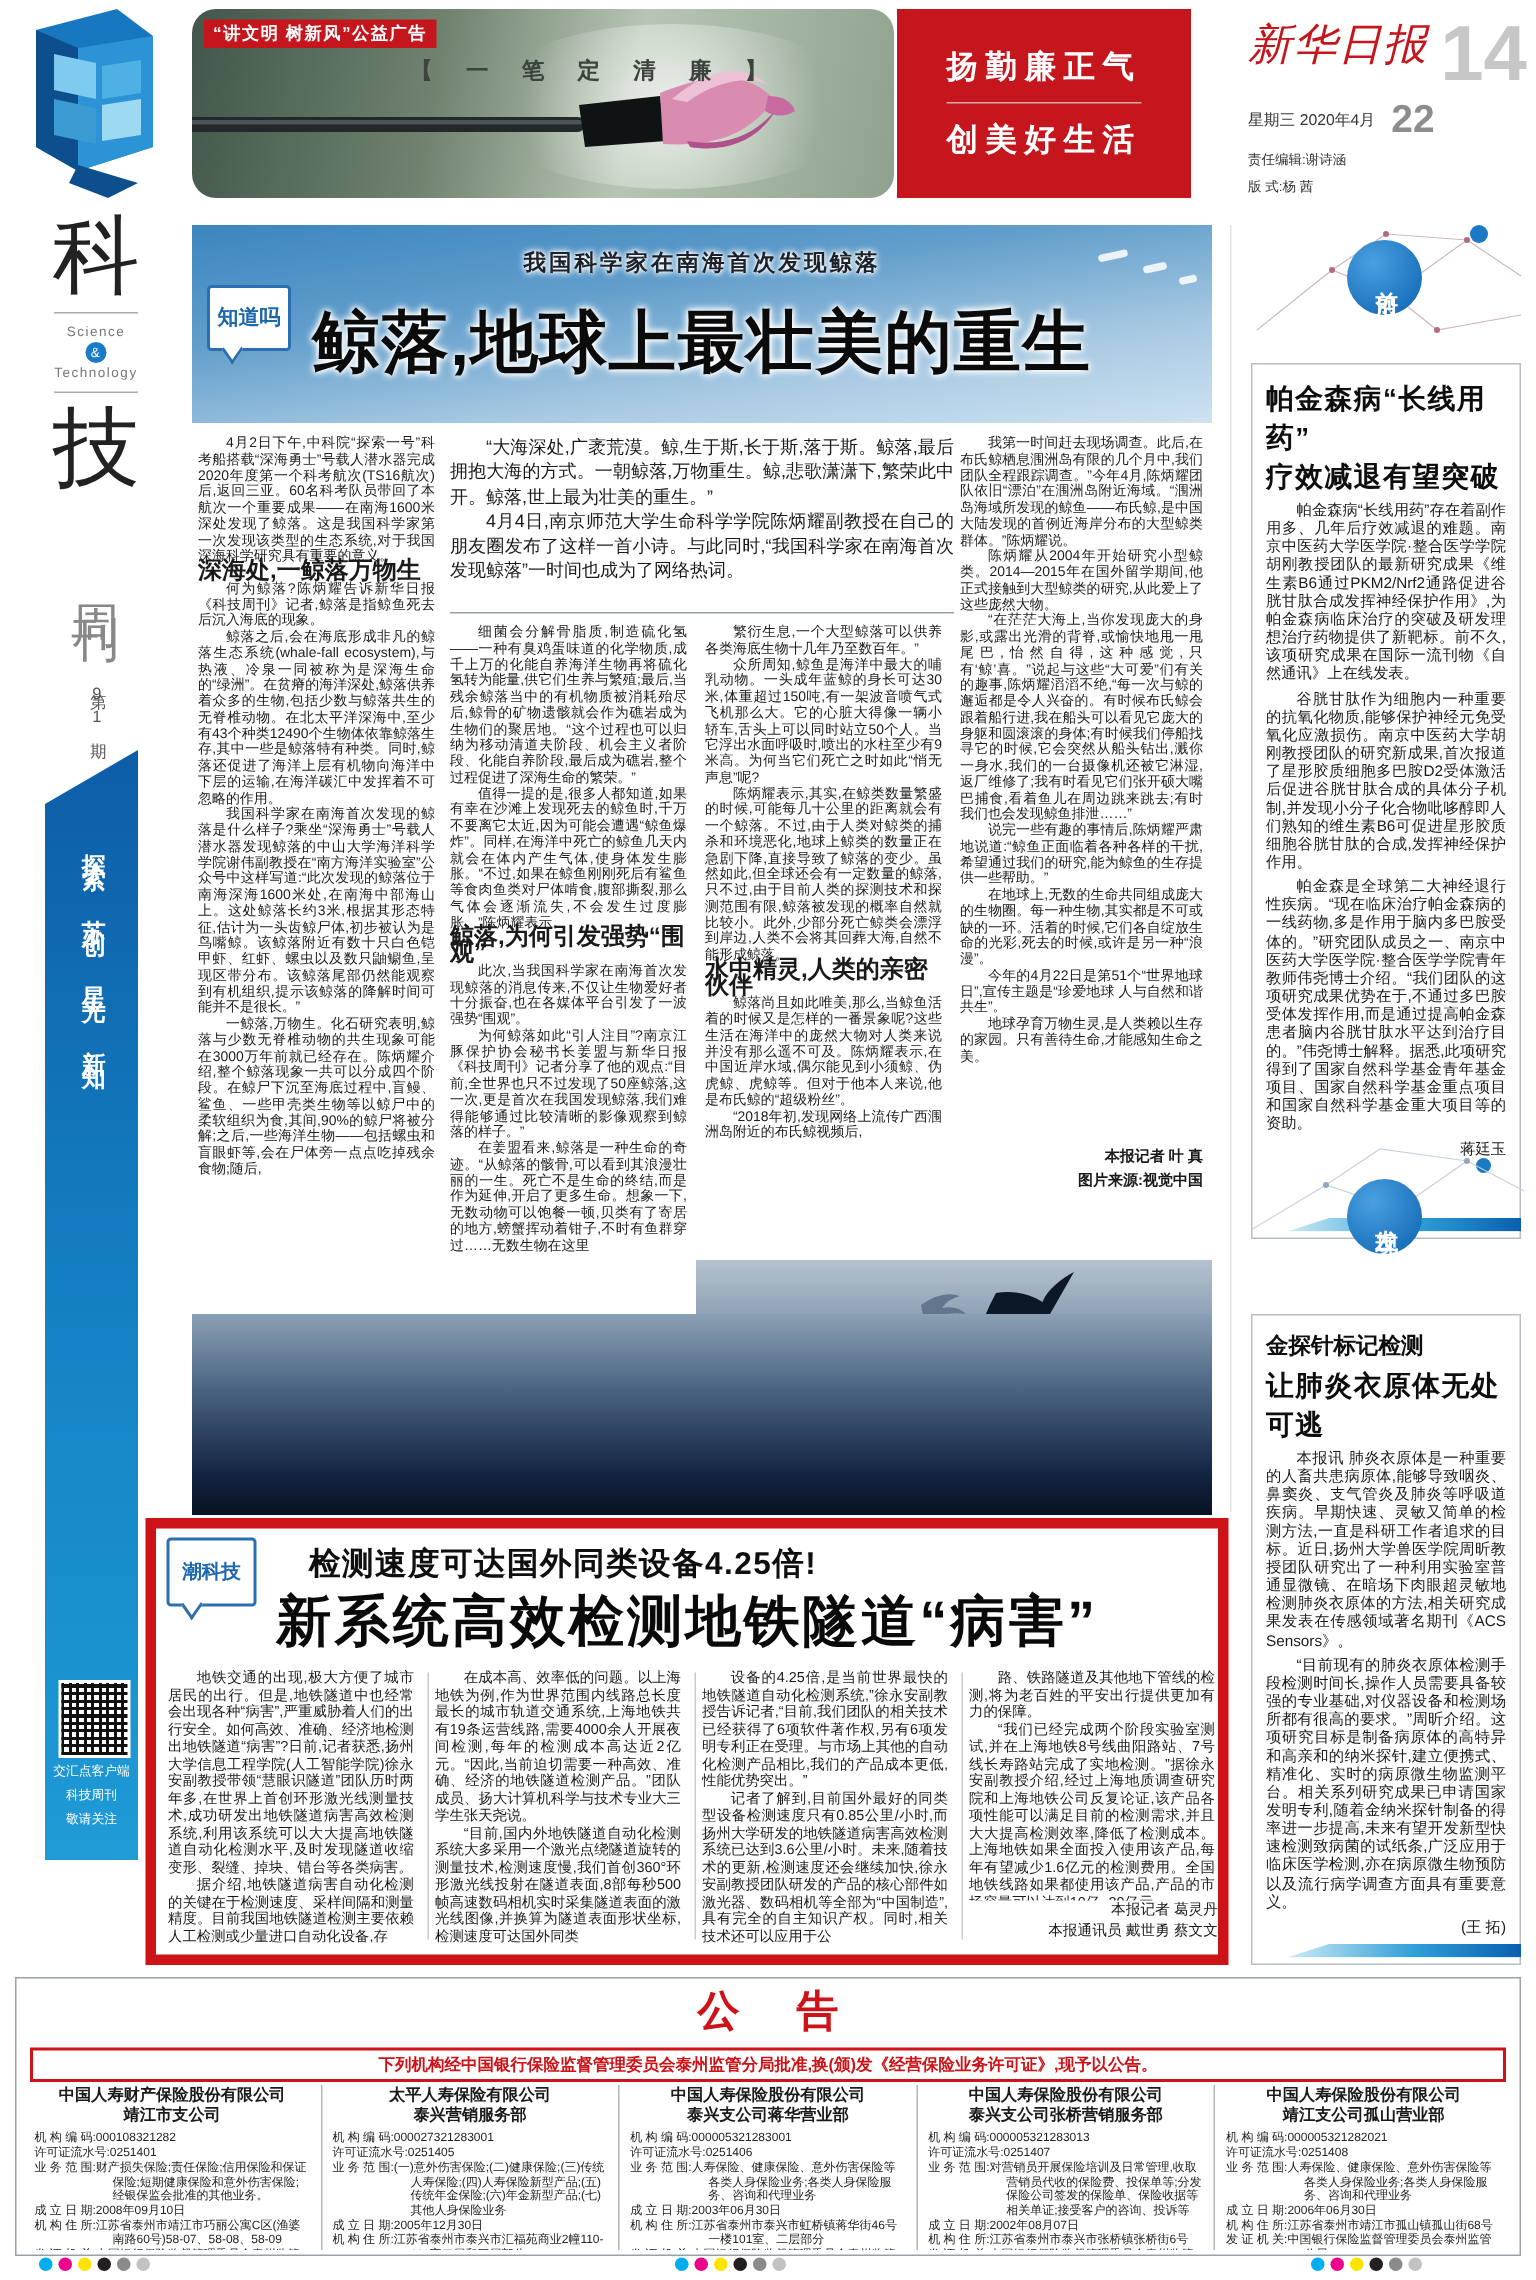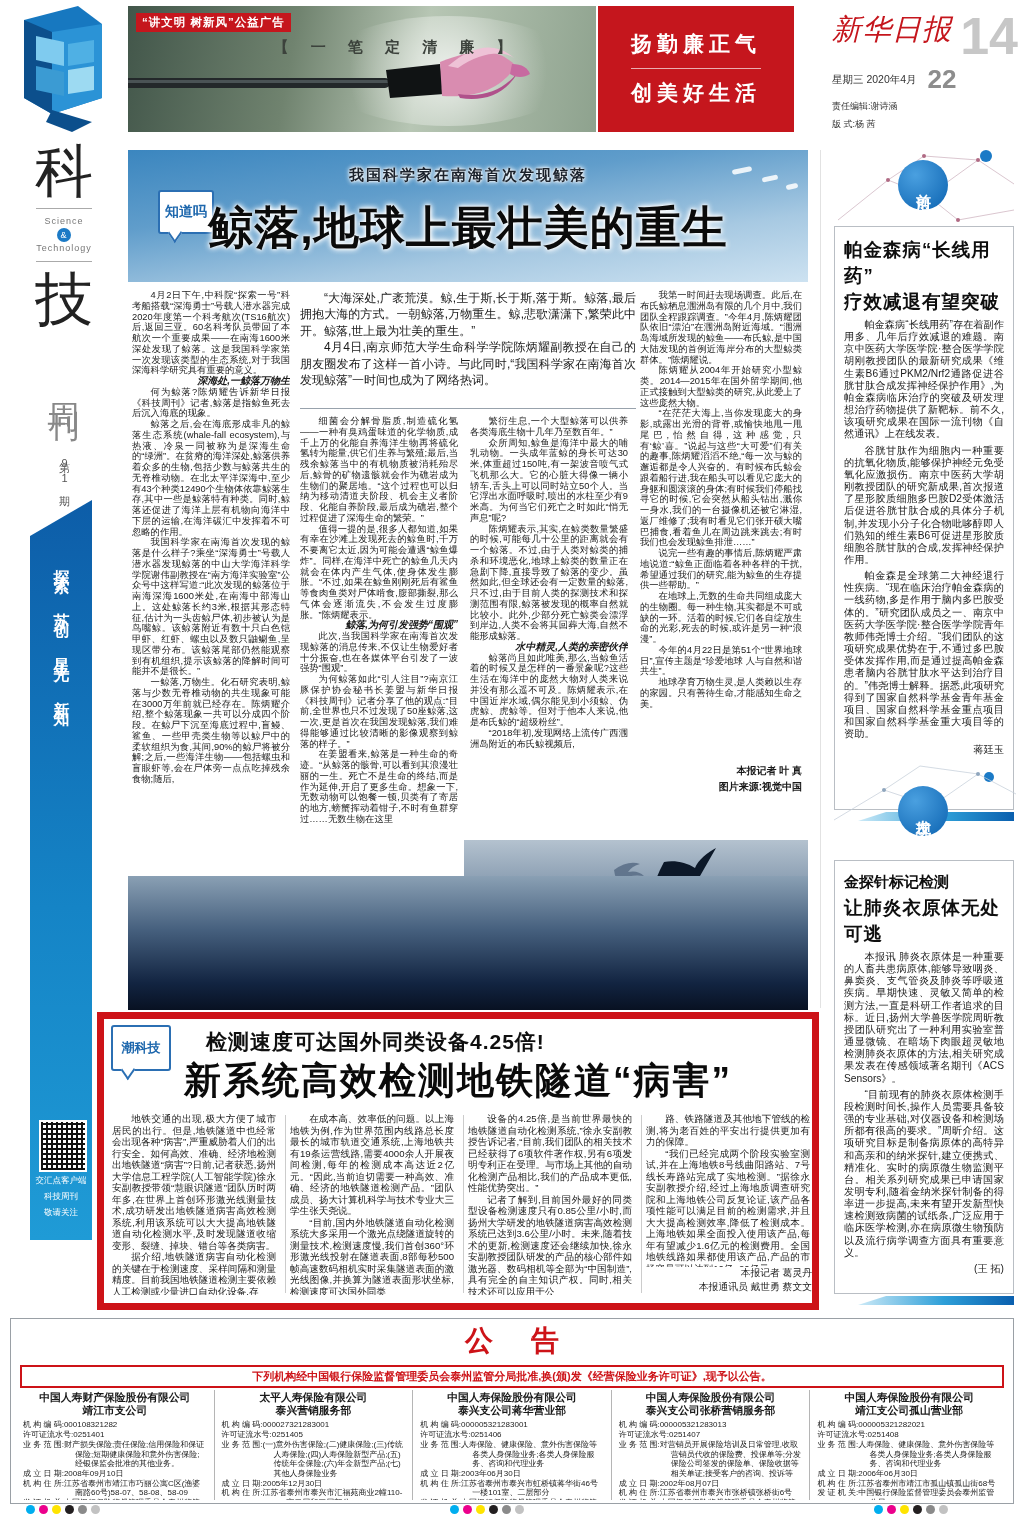--- a/index.html
+++ b/index.html
@@ -2,21 +2,21 @@
 <html><head>
 <meta charset="utf-8">
 <style>
   html,body{margin:0;padding:0;background:#fff;}
   .page{position:relative;width:1024px;height:1520px;background:#fff;overflow:hidden;
         font-family:"Liberation Sans","DejaVu Sans",sans-serif;color:#1a1a1a;}
   .abs{position:absolute;}
   
   .logo{left:6px;top:2px;width:114px;height:132px;}
   .ad{left:128px;top:6px;width:468px;height:126px;overflow:hidden;
-      background:linear-gradient(100deg,#42564a 0%,#70836f 35%,#b7c6b4 62%,#8ea28e 100%);}
+      background:linear-gradient(100deg,#42564a 0%,#70836f 35%,#b7c6b4 62%,#8ea28e 100%);border-radius:16px;}
   .ad-glow{position:absolute;left:190px;top:10px;width:260px;height:110px;border-radius:50%;
       background:radial-gradient(circle,rgba(255,255,255,.75),rgba(255,255,255,0) 70%);}
   .ad-tag{position:absolute;left:8px;top:7px;background:#c5161d;color:#fff;font-size:11.5px;
       font-weight:bold;padding:2px 6px;letter-spacing:1px;}
   .ad-caption{position:absolute;left:110px;right:40px;top:32px;text-align:center;color:#3c423c;
       font-size:15px;font-weight:bold;letter-spacing:9px;}
   .slogan{left:598px;top:6px;width:196px;height:126px;background:#c5161d;color:#fff;text-align:center;}
   .slogan .l1{margin-top:24px;font-size:21px;font-weight:bold;letter-spacing:5px;}
   .slogan .rule{width:130px;height:1px;background:rgba(255,255,255,.65);margin:10px auto;}
   .slogan .l2{font-size:21px;font-weight:bold;letter-spacing:5px;}
@@ -49,47 +49,47 @@
   .qr-cap{position:absolute;left:0;width:62px;text-align:center;color:#fff;font-size:8.5px;line-height:13px;}
   
   .whale{left:128px;top:150px;width:680px;height:860px;}
   .w-header{position:absolute;left:0;top:0;width:680px;height:132px;overflow:hidden;
       background:linear-gradient(172deg,#3b86bf 0%,#609dcb 35%,#a7c9e2 70%,#cde2f1 100%);}
   .w-dash{position:absolute;background:rgba(255,255,255,.85);border-radius:3px;height:5px;}
   .bubble{background:#fff;border:2px solid #2b6fb3;border-radius:3px;color:#1d67ad;font-weight:bold;
       display:flex;align-items:center;justify-content:center;}
   .bubble::after{content:"";position:absolute;left:9px;bottom:-7px;width:10px;height:10px;background:#fff;
       border-right:2px solid #2b6fb3;border-bottom:2px solid #2b6fb3;transform:rotate(55deg) skewX(20deg);}
-  .w-badge{position:absolute;left:10px;top:40px;width:52px;height:40px;font-size:14px;margin-left:20px;}
+  .w-badge{position:absolute;left:10px;top:40px;width:52px;height:40px;font-size:14px;}
   .w-kicker{position:absolute;left:0;right:0;top:16px;text-align:center;font-size:15px;font-weight:bold;
       color:#1b222c;text-shadow:0 0 5px #fff,0 0 5px #fff,0 0 2px #fff;letter-spacing:2px;}
   .w-headline{position:absolute;left:0;right:0;top:48px;text-align:center;font-size:45px;font-weight:900;
       color:#0b0b0b;letter-spacing:1px;text-shadow:0 0 6px #fff,0 0 6px #fff,0 0 3px #fff;}
   .wcol{position:absolute;font-size:9.3px;line-height:10.75px;text-align:justify;overflow:hidden;z-index:2;}
   .wcol p{margin:0;text-indent:2em;}
-  .wsub{font-size:10px;font-weight:bold;text-align:right;margin:5px 0 4px;text-indent:0 !important;font-style:italic;}
+  .wsub{font-size:16px;font-weight:bold;text-align:left;margin:5px 0 4px;text-indent:0 !important;}
   .pq{position:absolute;left:172px;top:140px;width:336px;height:114px;overflow:hidden;
       font-size:12px;line-height:16.4px;text-align:justify;z-index:2;}
   .pq p{margin:0;text-indent:2em;}
   .pq-rule{position:absolute;left:172px;top:258px;width:336px;border-top:1px solid #98a2ac;z-index:2;}
   .photo-right{position:absolute;left:336px;top:690px;width:344px;height:170px;z-index:1;
       background:linear-gradient(180deg,#b4c2cf 0%,#68809a 45%,#1b2c44 85%,#0a1527 100%);}
   .photo-strip{position:absolute;left:0;top:726px;width:680px;height:134px;z-index:1;
       background:linear-gradient(180deg,#8aa0b4 0%,#46607e 40%,#122441 80%,#081122 100%);}
   .w-byline{position:absolute;left:512px;width:162px;text-align:right;font-size:10px;font-weight:bold;z-index:3;}
   
   .vsep{left:820px;top:150px;height:858px;border-left:1px solid #e2e2e2;width:0;}
   .rc{left:828px;top:150px;width:192px;height:1162px;}
   .badge-circle{position:absolute;width:50px;height:50px;border-radius:50%;color:#fff;font-size:15px;
       font-weight:bold;background:radial-gradient(circle at 35% 30%,#4aa0e0,#0b62b0);
       display:flex;align-items:center;justify-content:center;z-index:2;}
   .badge-circle span{writing-mode:vertical-rl;text-orientation:upright;letter-spacing:3px;}
   .dot-deco{position:absolute;width:12px;height:12px;border-radius:50%;background:#1b7ac6;}
   .rbox{position:absolute;left:6px;width:180px;border:1px solid #b9bec4;background:#fff;
-      padding:10px 9px 6px;box-sizing:border-box;overflow:hidden;}
+      padding:10px 9px 6px;box-sizing:border-box;overflow:hidden;margin-top:16px;}
   .rbox h2{margin:0;font-size:18.5px;line-height:26px;color:#0e0e0e;letter-spacing:1px;}
   .rbox h3{margin:0 0 2px;font-size:15px;line-height:22px;color:#0e0e0e;}
   .rbox p{margin:4px 0 0;font-size:10.2px;line-height:12.15px;text-align:justify;text-indent:2em;}
   .rauthor{text-align:right;font-size:10.2px;margin-top:3px;}
   .swoosh{position:absolute;height:9px;background:linear-gradient(90deg,#cdeaf7,#2e9fd8 55%,#0a5fae);
       clip-path:polygon(0 100%,18% 0,100% 0,100% 100%);z-index:2;}
   .netdeco{position:absolute;z-index:1;}
   
   .tunnel{left:97px;top:1012px;width:722px;height:298px;border:7px solid #cd1318;background:#fff;box-sizing:border-box;}
   .t-badge{position:absolute;left:7px;top:6px;width:56px;height:42px;font-size:13px;}

